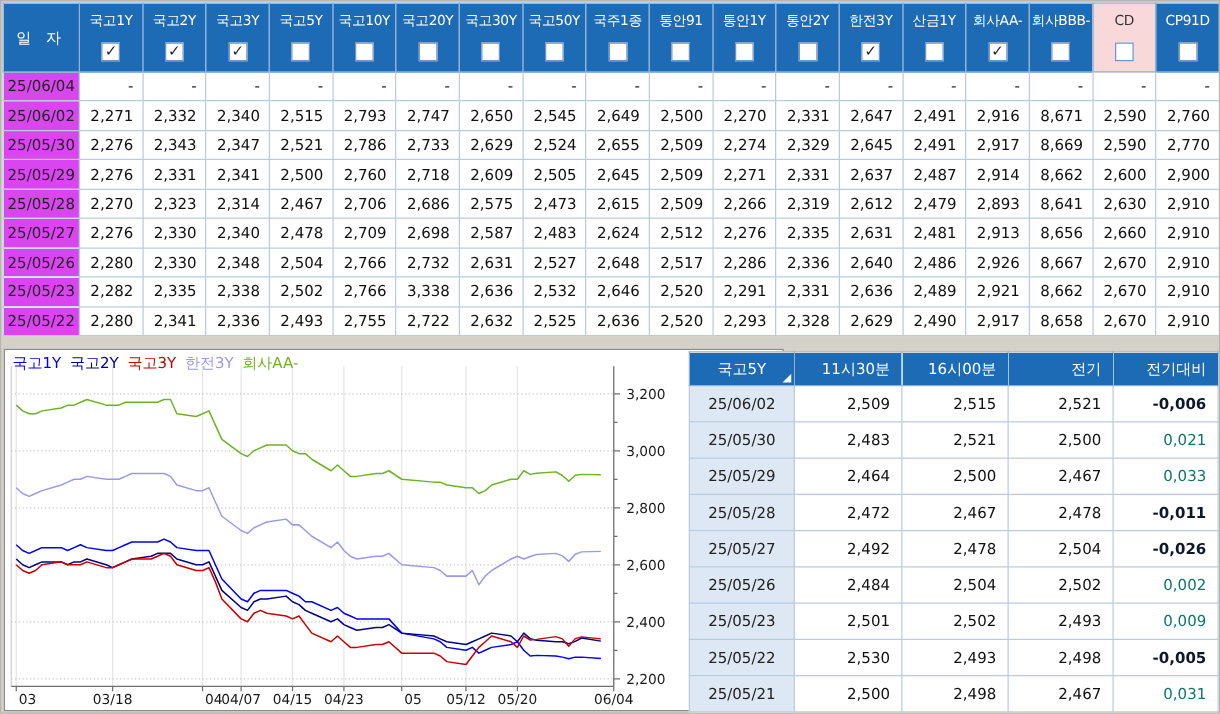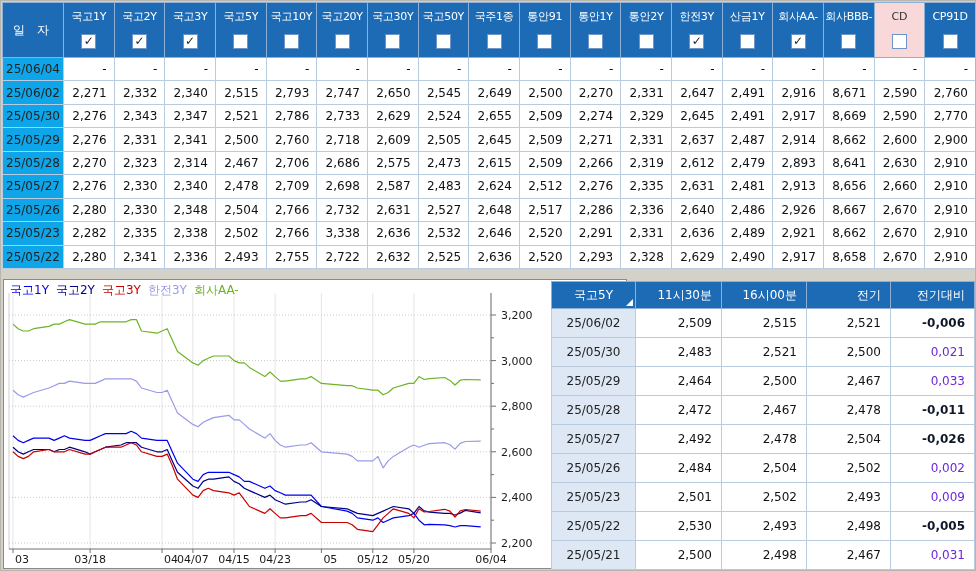--- a/index.html
+++ b/index.html
@@ -8,39 +8,39 @@
 
   
   #top-table{position:absolute;left:1px;top:1px;width:974px;height:267px;border-collapse:collapse;table-layout:fixed;background:#fff;font-size:12px;}
   #top-table th{background:#1d6bb5;color:#fff;font-weight:normal;border:1px solid #8fb0d6;padding:0;vertical-align:top;height:54px;}
   #top-table th.pink{background:#f8d8d9;color:#333;margin-top:44px;}
   #top-table th .hlabel{height:25px;line-height:28px;text-align:center;font-size:11px;letter-spacing:-0.3px;white-space:nowrap;overflow:hidden;}
   #top-table th .hcheck{height:27px;display:flex;align-items:center;justify-content:center;}
   #top-table th.datehead{vertical-align:middle;font-size:12px;letter-spacing:4px;text-align:center;}
   .cb{display:inline-block;width:13px;height:13px;background:#fff;border:1px solid #6f95c6;box-sizing:content-box;line-height:13px;font-size:12px;font-weight:bold;color:#223;text-align:center;cursor:pointer;}
   #top-table td{border:1px solid #b9cbdf;text-align:right;padding:0 7px 0 0;color:#111;background:#fff;white-space:nowrap;overflow:hidden;}
-  #top-table td.date{background:#0ea5e9;text-align:center;padding:0;color:#222;}
+  #top-table td.date{background:#d946ef;text-align:center;padding:0;color:#222;}
 
   
   .h-divider{position:absolute;left:0;top:268px;width:976px;height:10px;background:#d4d1c8;}
 
   
   .chart-panel{position:absolute;left:2px;top:278px;width:624px;height:290px;background:#fff;border:1px solid #8a8a8a;box-sizing:border-box;}
   .legend{position:absolute;left:6px;top:2px;font-size:12px;white-space:nowrap;z-index:2;}
   .legend span{margin-right:7px;}
   #chart-svg{position:absolute;left:0;top:0;}
 
   
   #right-table{position:absolute;left:550px;top:280px;width:423px;height:289px;border-collapse:collapse;table-layout:fixed;background:#fff;font-size:12px;border:1px solid #77889c;}
   #right-table th{background:#1d6bb5;color:#fff;font-weight:normal;border:1px solid #8fb0d6;height:26px;padding:0 9px 0 0;text-align:right;position:relative;white-space:nowrap;cursor:pointer;}
   #right-table th.inst{text-align:center;padding:0;}
   .sort-grip{position:absolute;right:2px;bottom:2px;width:0;height:0;border-bottom:7px solid #fff;border-left:7px solid transparent;}
   #right-table td{border:1px solid #b9cbdf;text-align:right;padding:0 9px 0 0;color:#111;white-space:nowrap;}
   #right-table td.date{background:#dde8f4;text-align:center;padding:0;color:#222;}
-  #right-table td.up{color:#6d28d9;}
+  #right-table td.up{color:#0f766e;}
   #right-table td.down{color:#0f172a;font-weight:bold;}
 </style>
 </head>
 <body>
 
 <div class="screen">
 
   <table id="top-table">
     <colgroup id="top-colgroup">
         <col style="width:61px">

